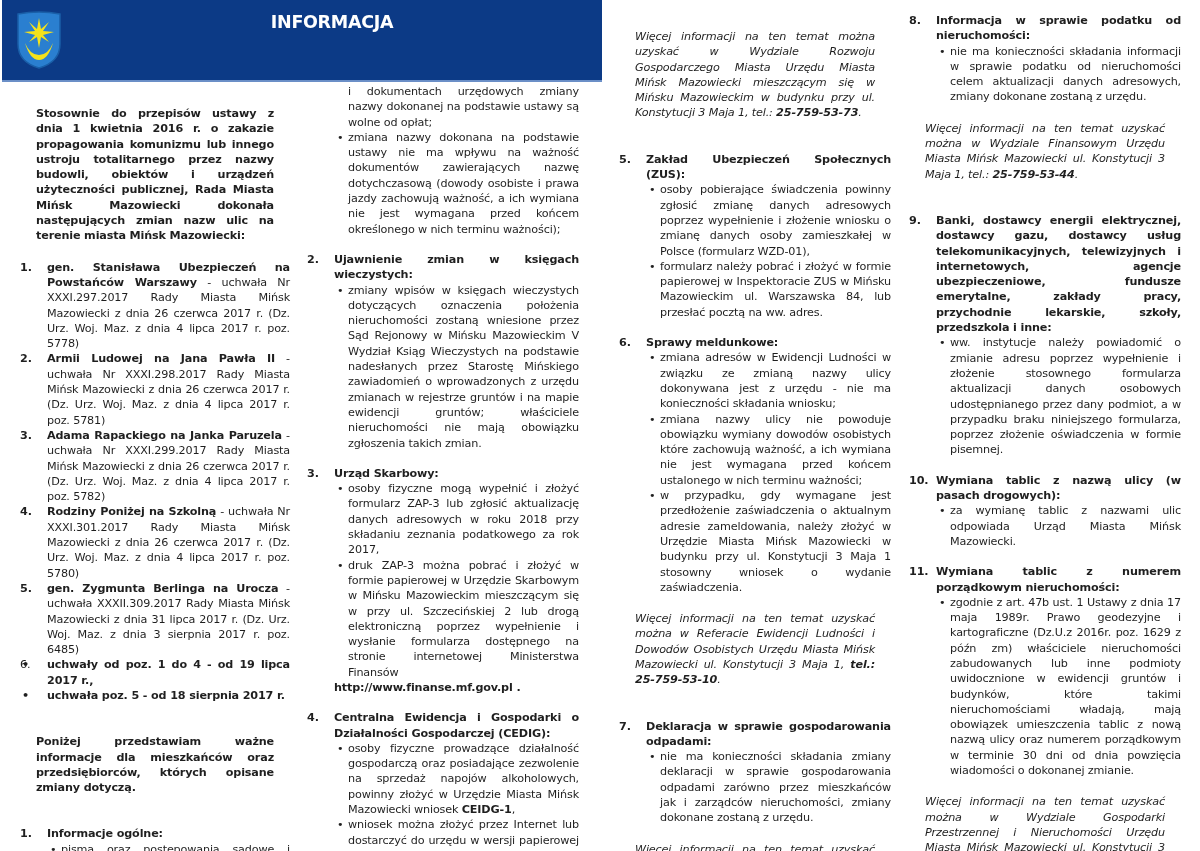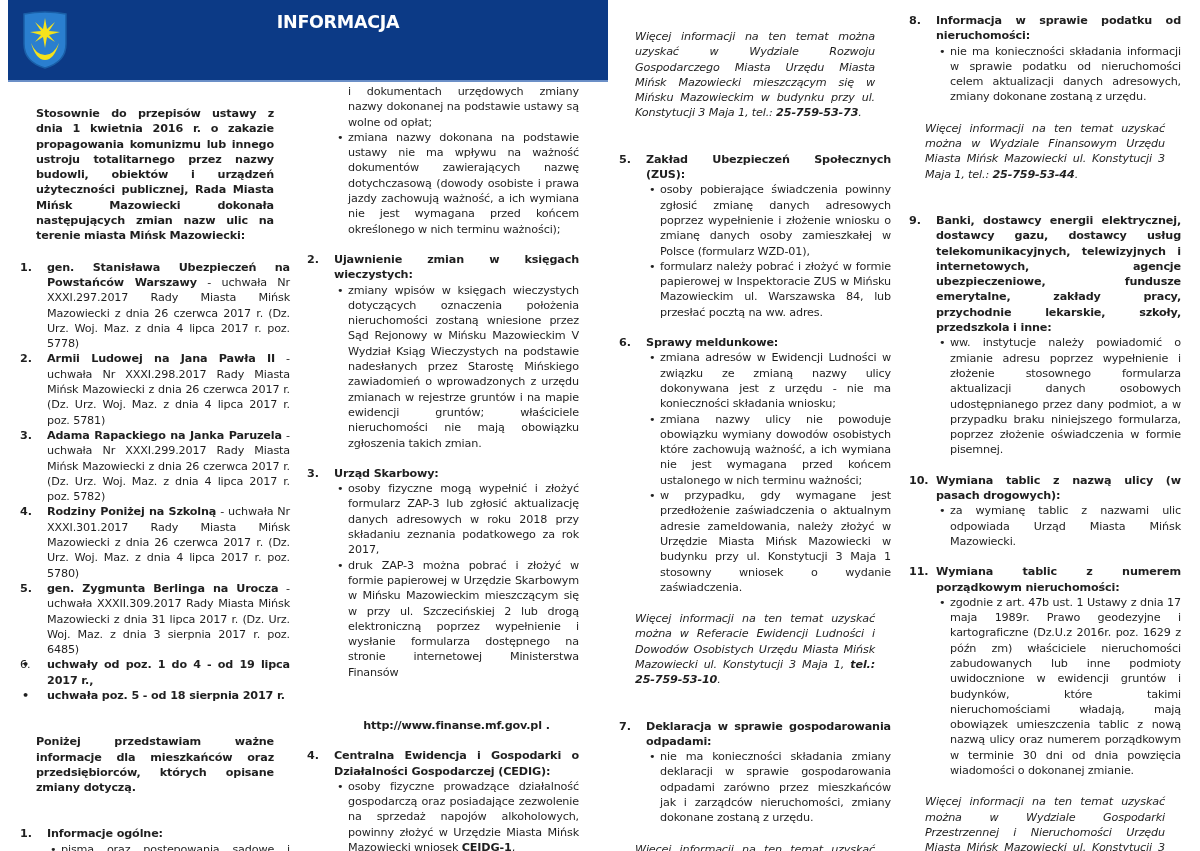--- a/index.html
+++ b/index.html
@@ -1,21 +1,21 @@
 <!DOCTYPE html>
 <html><head>
 <meta charset="utf-8">
 <style>
   html, body { margin:0; padding:0; background:#ffffff; }
   body {
     width:1200px; height:851px; position:relative; overflow:hidden;
     font-family:"DejaVu Sans", sans-serif; color:#1f1f1f;
   }
   .header {
-    position:absolute; left:8px; top:0; width:600px; height:80px;
+    position:absolute; left:2px; top:0; width:600px; height:80px;
     background:#0c3a86; border-bottom:2px solid #6b8fc7;
   }
   .crest { position:absolute; left:14px; top:10px; width:46px; height:60px; }
   .title {
     position:absolute; left:60px; top:10px; width:540px; text-align:center;
     color:#ffffff; font-weight:bold; font-size:17.5px; line-height:25px;
     letter-spacing:-0.3px;
   }
   .col {
     position:absolute; font-size:11.2px; line-height:15.3px;
@@ -116,21 +116,21 @@
   </div>
   <div class="gap"></div>
 
   <div class="num-item">
     <span class="n">3.</span>
     <span class="b">Urząd Skarbowy:</span>
   </div>
   <div class="sub">
     <div class="bullet"><span class="dot">•</span><span>osoby fizyczne mogą wypełnić i złożyć formularz ZAP-3 lub zgłosić aktualizację danych adresowych w roku 2018 przy składaniu zeznania podatkowego za rok 2017,</span></div>
     <div class="bullet"><span class="dot">•</span><span>druk ZAP-3 można pobrać i złożyć w formie papierowej w Urzędzie Skarbowym w Mińsku Mazowieckim mieszczącym się w przy ul. Szczecińskiej 2  lub drogą elektroniczną poprzez wypełnienie i wysłanie formularza dostępnego na stronie internetowej Ministerstwa Finansów</span></div>
-    <div class="b" style="text-align:center;margin-top:38px;">http://www.finanse.mf.gov.pl .</div>
+    <div class="b" style="text-align:left;">http://www.finanse.mf.gov.pl .</div>
   </div>
   <div class="gap"></div>
 
   <div class="num-item">
     <span class="n">4.</span>
     <span class="b">Centralna Ewidencja i Gospodarki o Działalności Gospodarczej (CEDIG):</span>
   </div>
   <div class="sub">
     <div class="bullet"><span class="dot">•</span><span>osoby fizyczne prowadzące działalność gospodarczą oraz posiadające zezwolenie na sprzedaż napojów alkoholowych, powinny złożyć w Urzędzie Miasta Mińsk Mazowiecki wniosek </span><span class="b">CEIDG-1</span><span>,</span></div>
     <div class="bullet"><span class="dot">•</span><span>wniosek można złożyć przez Internet lub dostarczyć do urzędu w wersji papierowej (po złożeniu wniosku dane dotyczą-</span></div>

